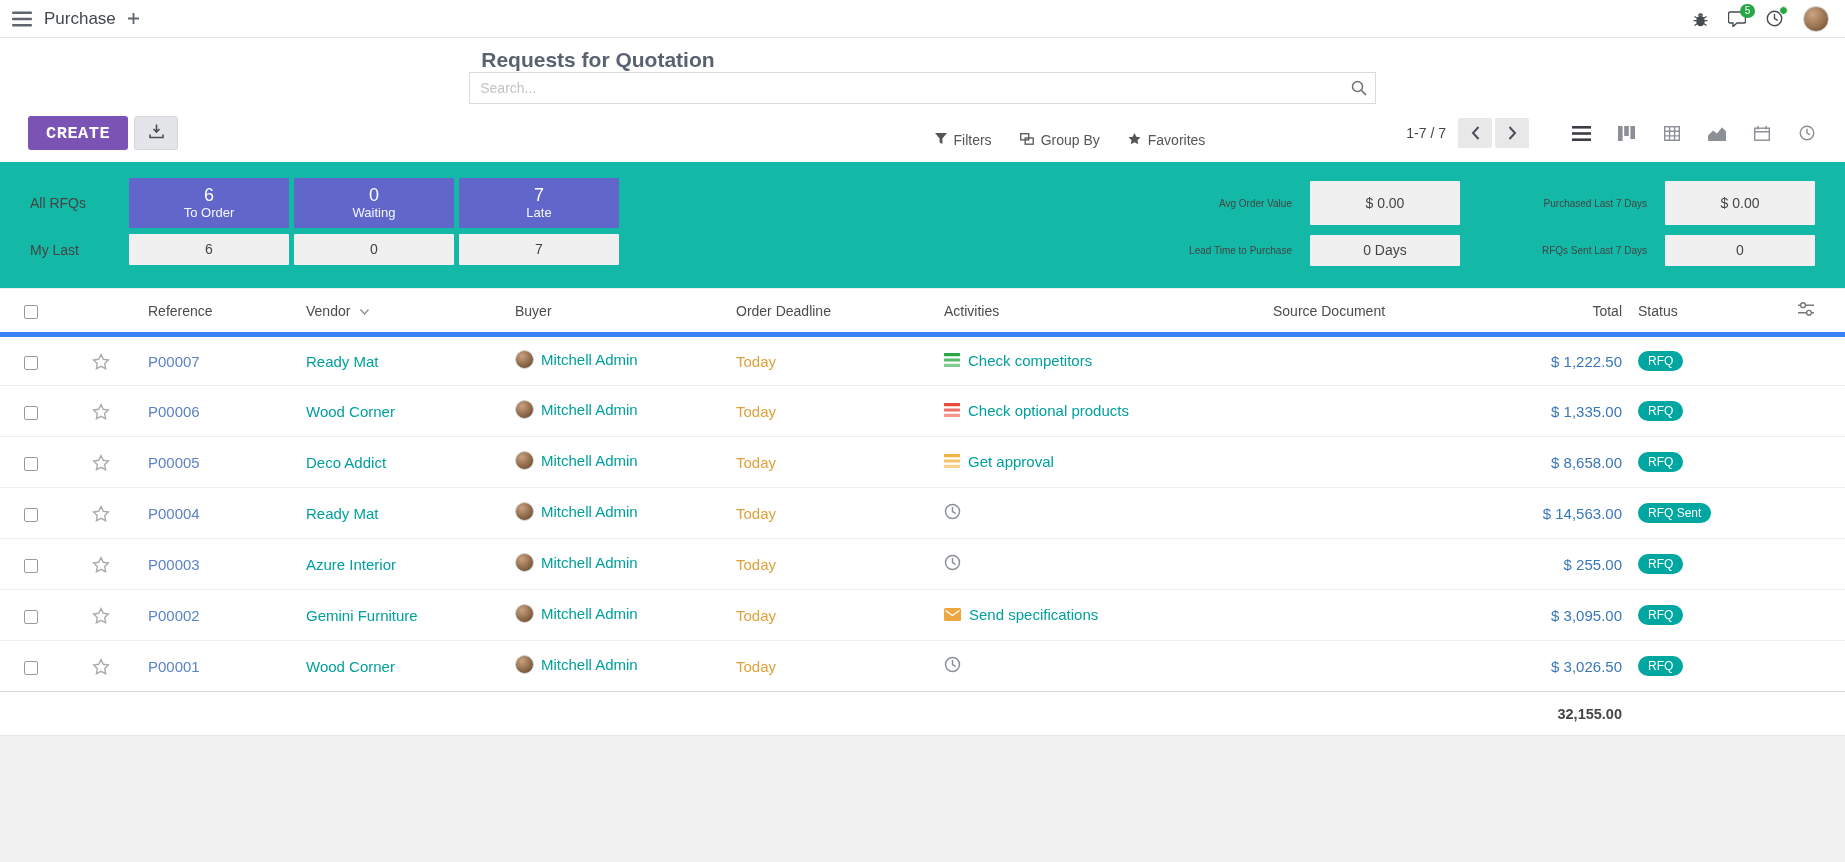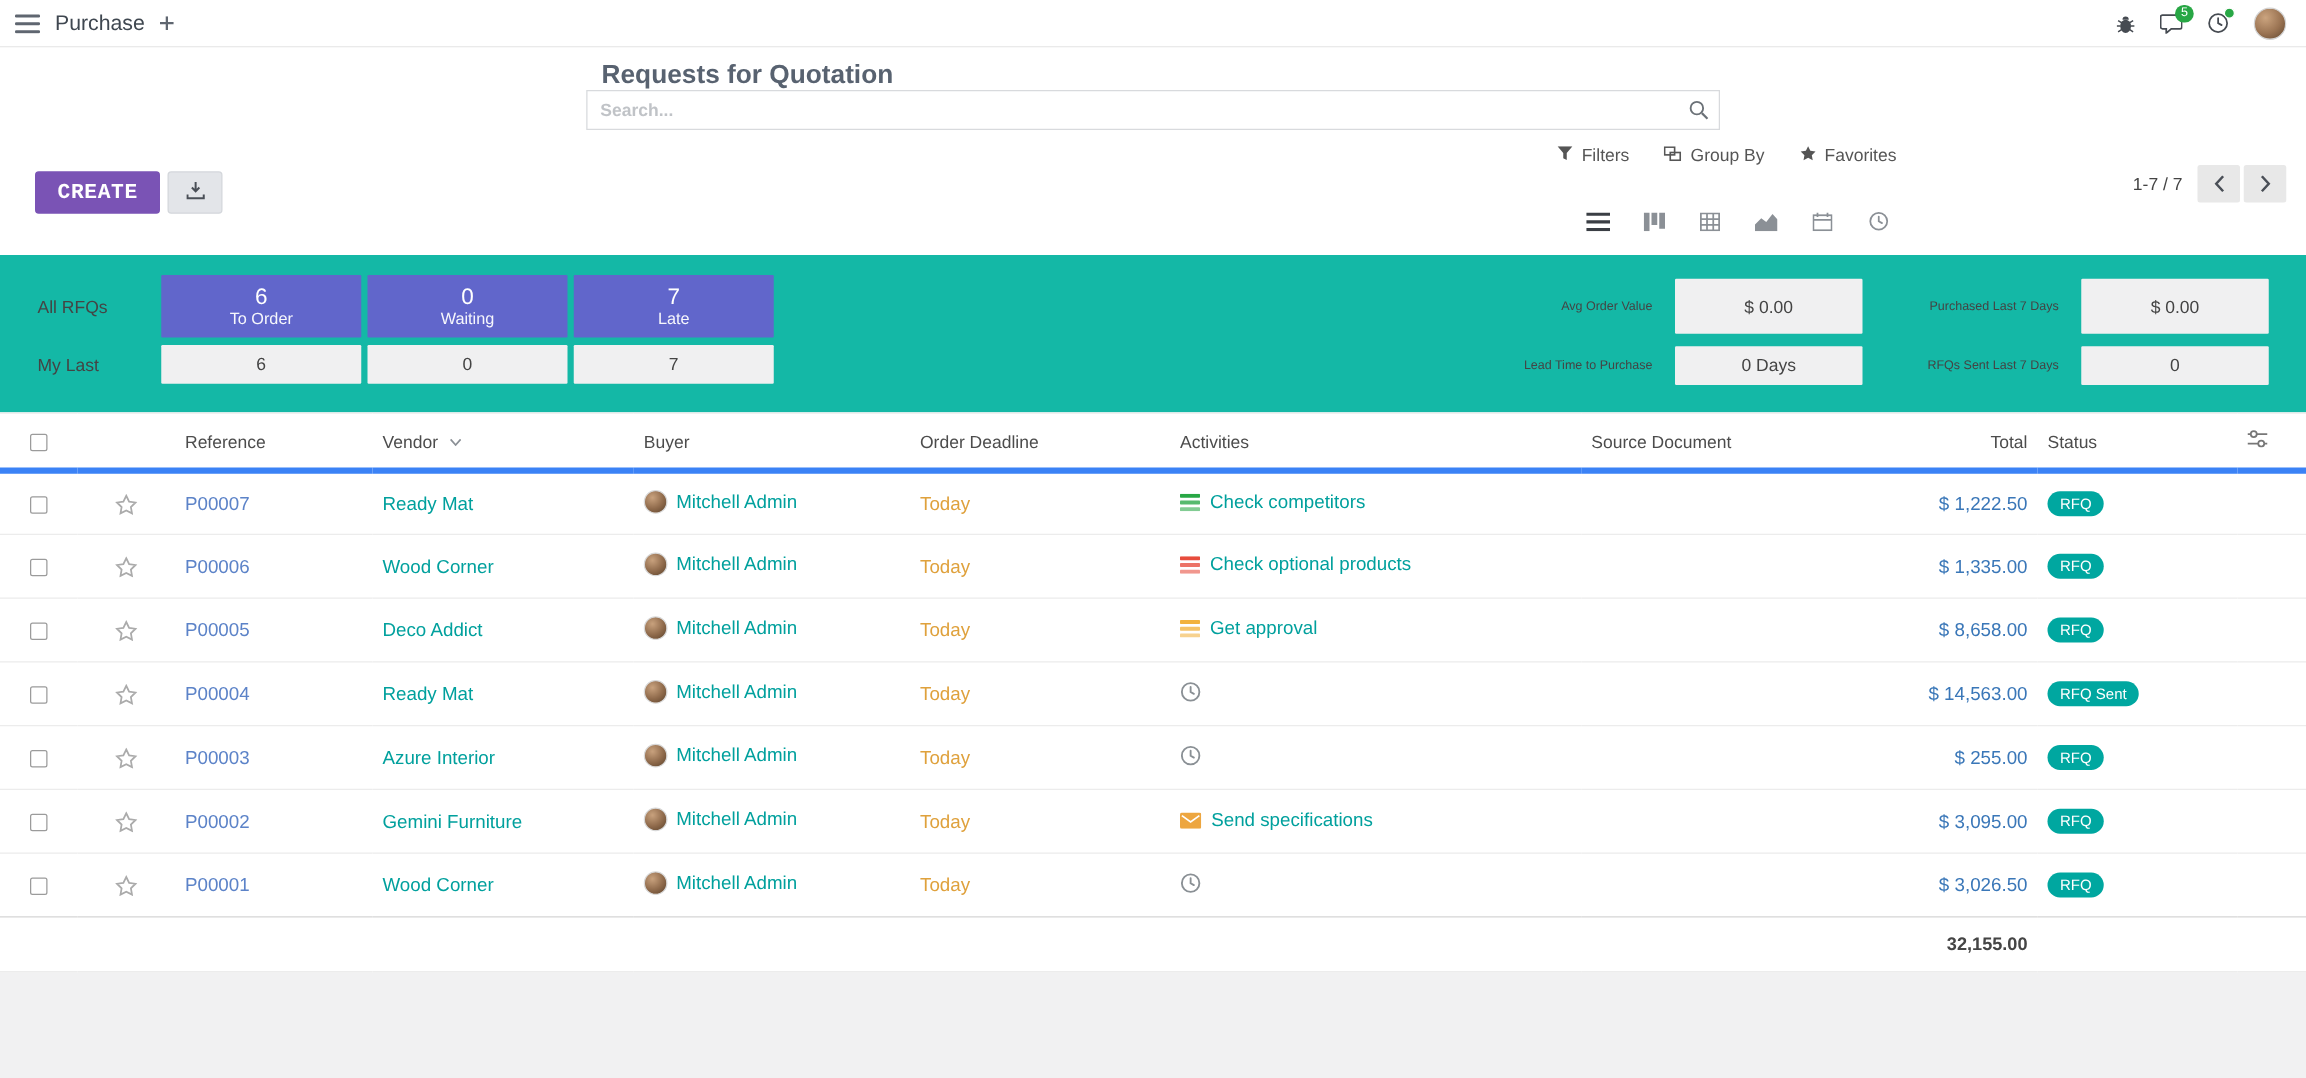--- a/index.html
+++ b/index.html
@@ -40,37 +40,36 @@
 
   
   .control-panel { padding:10px 16px 12px; background:#fff; }
   .cp-top { display:flex; align-items:center;flex-direction:column; }
   .cp-title { width:50%; font-size:21px; color:#586270; padding-left:12px; }
   .search-box { width:50%; position:relative; }
   .search-input {
     width:100%; height:32px; border:1px solid #d8dadd; background:#fff;
     padding:0 34px 0 10px; font-size:14px; color:#555; outline:none;
     font-family:"Liberation Sans",sans-serif;
-    font-weight:bold;
   }
   .search-input::placeholder { color:#c0c3c7; }
   .search-icon { position:absolute; right:9px; top:8px; }
 
   .cp-bottom { display:flex; align-items:center; margin-top:12px; }
   .cp-left { width:50%; display:flex; gap:6px; padding-left:12px; }
   .btn-create {
     background:var(--c-primary,#7a53b5); color:#fff; border:none; cursor:pointer;
     font-size:17px; font-weight:600; letter-spacing:.5px; padding:0 18px; height:34px; border-radius:3px;
     font-family:Liberation Mono, monospace;
   }
   .btn-export {
     background:#e3e5e9; border:1px solid #d3d6db; border-radius:3px; cursor:pointer;
     width:44px; height:34px; display:flex; align-items:center; justify-content:center;
   }
-  .cp-right { width:50%; display:flex; align-items:center;flex-direction:column; }
+  .cp-right { width:50%; display:flex; align-items:flex-end; }
   .filter-group { display:flex; gap:28px; padding-left:12px; }
   .filter-btn {
     background:none; border:none; cursor:pointer; font-size:14px; color:#555;
     display:inline-flex; align-items:center; gap:7px; font-family:"Liberation Sans",sans-serif;
   }
   .pager { margin-left:auto; display:flex; align-items:center; gap:12px; }
   .pager-text { font-size:14px; color:#444; cursor:pointer; }
   .pager-btns { display:flex; gap:3px; }
   .pager-btn {
     width:34px; height:30px; background:#e8e8e8; border:none; border-radius:2px;
@@ -98,21 +97,21 @@
   .stage-name { font-size:13px; line-height:16px; opacity:.95; }
   .my-box {
     height:31px; line-height:31px; background:#f0f0f1; color:#444;
     text-align:center; font-size:14px; cursor:pointer; border-radius:1px;
   }
   .dash-right {
     margin-left:auto; display:grid; grid-template-columns:max-content 150px max-content 150px;
     grid-template-rows:50px 31px; column-gap:18px; row-gap:7px; align-items:center; padding-right:8px;
   }
   .kpi-label { font-size:10px; color:#444; text-align:right; justify-self:end; }
-  .kpi-label.second { margin-left:34px; }
+  .kpi-label.second { margin-left:64px; }
   .kpi-value { background:#f0f0f1; text-align:center; font-size:14px; color:#444; border-radius:1px; }
   .kpi-tall { height:44px; line-height:44px; }
   .kpi-short { height:31px; line-height:31px; }
 
   
   table.rfq-table { width:100%; border-collapse:collapse; background:#fff; table-layout:fixed; border-top:1px solid #ececec; }
   thead th {
     font-size:14px; font-weight:400; color:#4c4c4c; text-align:left;
     padding:13px 8px; border-bottom:5px solid #3b82f6; white-space:nowrap; cursor:pointer;
   }

